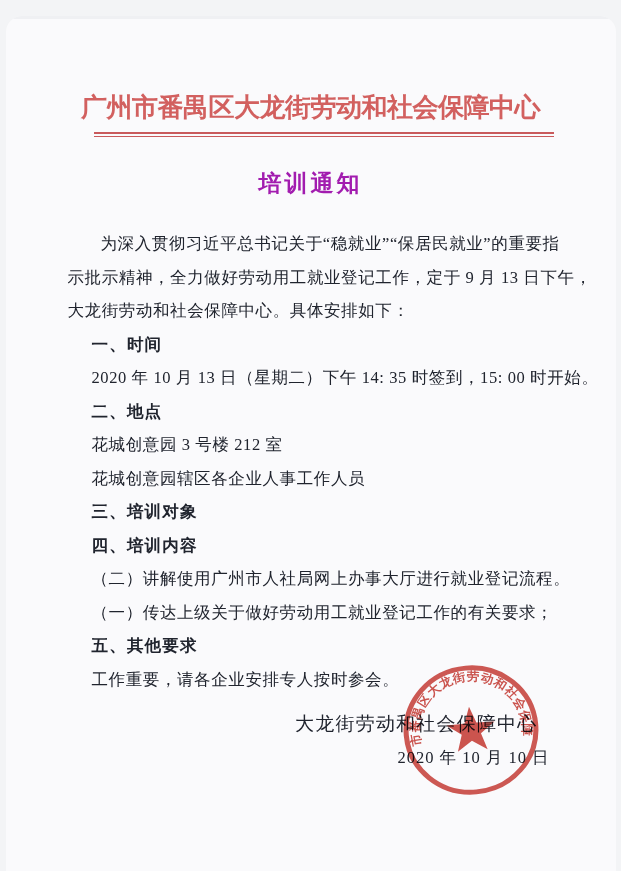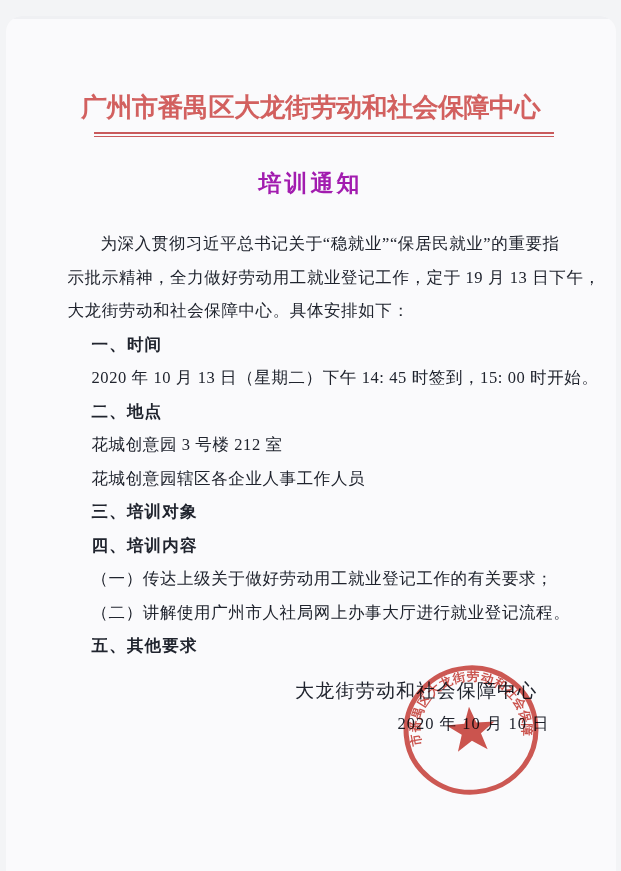--- a/index.html
+++ b/index.html
@@ -61,37 +61,38 @@
 
 <div class="page">
   <div class="edge-top"></div>
 
   <h1 class="org-title">广州市番禺区大龙街劳动和社会保障中心</h1>
   <div class="header-rule"></div>
   <h2 class="doc-title">培训通知</h2>
 
   <div class="content">
     <p class="line indent2">为深入贯彻习近平总书记关于“稳就业”“保居民就业”的重要指</p>
-    <p class="line">示批示精神，全力做好劳动用工就业登记工作，定于 19 月 13 日下午，</p>
+    <p class="line">示批示精神，全力做好劳动用工就业登记工作，定于 9 月 13 日下午，</p>
     <p class="line">大龙街劳动和社会保障中心。具体安排如下：</p>
 
     <p class="line indent1 heading">一、时间</p>
-    <p class="line indent1">2020 年 10 月 13 日（星期二）下午 14: 45 时签到，15: 00 时开始。</p>
+    <p class="line indent1">2020 年 10 月 13 日（星期二）下午 14: 35 时签到，15: 00 时开始。</p>
 
     <p class="line indent1 heading">二、地点</p>
     <p class="line indent1">花城创意园 3 号楼 212 室</p>
 
     <p class="line indent1">花城创意园辖区各企业人事工作人员</p>
     <p class="line indent1 heading">三、培训对象</p>
 
     <p class="line indent1 heading">四、培训内容</p>
+    <p class="line indent1">（二）讲解使用广州市人社局网上办事大厅进行就业登记流程。</p>
     <p class="line indent1">（一）传达上级关于做好劳动用工就业登记工作的有关要求；</p>
-    <p class="line indent1">（二）讲解使用广州市人社局网上办事大厅进行就业登记流程。</p>
 
     <p class="line indent1 heading">五、其他要求</p>
+    <p class="line indent1">工作重要，请各企业安排专人按时参会。</p>
   </div>
 
   <p class="sig-org">大龙街劳动和社会保障中心</p>
   <p class="sig-date">2020 年 10 月 10 日</p>
 
   <div class="seal">
     <svg viewBox="0 0 140 140" preserveAspectRatio="none">
       <circle class="seal-ring" cx="70" cy="70" r="64"></circle>
       <polygon class="seal-star" points="70,46 75.9,62.9 93.8,63.3 79.5,74.1 84.7,91.2 70,81 55.3,91.2 60.5,74.1 46.2,63.3 64.1,62.9"></polygon>
       <defs>

